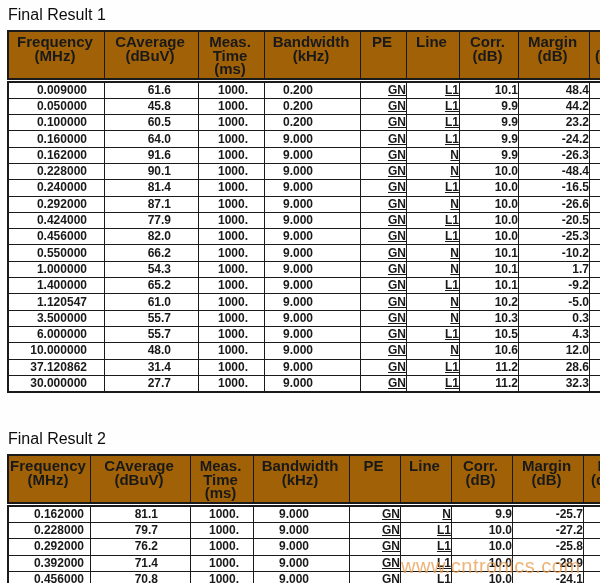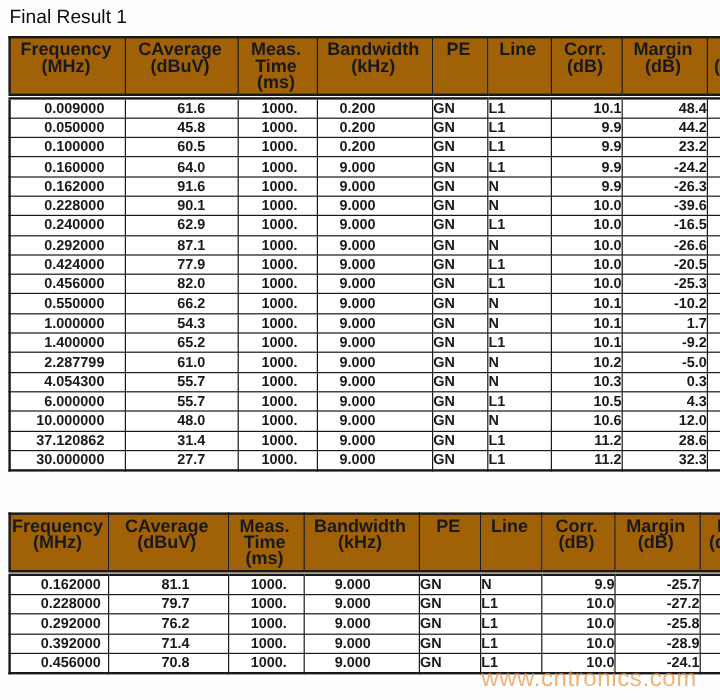--- a/index.html
+++ b/index.html
@@ -45,21 +45,21 @@
   .t1 .c0{width:90px}.t1 .c1{width:88px}.t1 .c2{width:60px}
   .t1 .c3{width:90px}.t1 .c4{width:40px}.t1 .c5{width:47px}
   .t1 .c6{width:53px}.t1 .c7{width:65px}.t1 .c8{width:57px}
   
   .t2{width:588px;}
   .t2 .c0{width:76px}.t2 .c1{width:94px}.t2 .c2{width:57px}
   .t2 .c3{width:90px}.t2 .c4{width:45px}.t2 .c5{width:45px}
   .t2 .c6{width:55px}.t2 .c7{width:65px}.t2 .c8{width:61px}
   
   td.c0,td.c1,td.c2,td.c3,td.c6,td.c7,td.c8{text-align:right;}
-  td.c4,td.c5{text-align:left;padding-left:5px;}
+  td.c4,td.c5{text-align:right;padding-left:5px;text-decoration:underline;}
   .t1 td.c0{padding-right:17px}.t2 td.c0{padding-right:6px}
   .t1 td.c1{padding-right:27px}.t2 td.c1{padding-right:32px}
   .t1 td.c2{padding-right:16px}.t2 td.c2{padding-right:14px}
   .t1 td.c3{padding-right:47px}.t2 td.c3{padding-right:40px}
   td.c6{padding-right:13px}
   td.c7{padding-right:12px}
   td.c8{padding-right:11px}
   .spacer{height:34px;}
   .watermark{
     position:absolute;
@@ -158,26 +158,26 @@
           <td class="c8">65.4</td>
         </tr>
         <tr>
           <td class="c0">0.228000</td>
           <td class="c1">90.1</td>
           <td class="c2">1000.</td>
           <td class="c3">9.000</td>
           <td class="c4">GN</td>
           <td class="c5">N</td>
           <td class="c6">10.0</td>
-          <td class="c7">-39.6</td>
+          <td class="c7">-48.4</td>
           <td class="c8">62.5</td>
         </tr>
         <tr>
           <td class="c0">0.240000</td>
-          <td class="c1">62.9</td>
+          <td class="c1">81.4</td>
           <td class="c2">1000.</td>
           <td class="c3">9.000</td>
           <td class="c4">GN</td>
           <td class="c5">L1</td>
           <td class="c6">10.0</td>
           <td class="c7">-16.5</td>
           <td class="c8">62.1</td>
         </tr>
         <tr>
           <td class="c0">0.292000</td>
@@ -239,32 +239,32 @@
           <td class="c1">65.2</td>
           <td class="c2">1000.</td>
           <td class="c3">9.000</td>
           <td class="c4">GN</td>
           <td class="c5">L1</td>
           <td class="c6">10.1</td>
           <td class="c7">-9.2</td>
           <td class="c8">56.0</td>
         </tr>
         <tr>
-          <td class="c0">2.287799</td>
+          <td class="c0">1.120547</td>
           <td class="c1">61.0</td>
           <td class="c2">1000.</td>
           <td class="c3">9.000</td>
           <td class="c4">GN</td>
           <td class="c5">N</td>
           <td class="c6">10.2</td>
           <td class="c7">-5.0</td>
           <td class="c8">56.0</td>
         </tr>
         <tr>
-          <td class="c0">4.054300</td>
+          <td class="c0">3.500000</td>
           <td class="c1">55.7</td>
           <td class="c2">1000.</td>
           <td class="c3">9.000</td>
           <td class="c4">GN</td>
           <td class="c5">N</td>
           <td class="c6">10.3</td>
           <td class="c7">0.3</td>
           <td class="c8">56.0</td>
         </tr>
         <tr>
@@ -309,20 +309,21 @@
           <td class="c5">L1</td>
           <td class="c6">11.2</td>
           <td class="c7">32.3</td>
           <td class="c8">60.0</td>
         </tr>
       </tbody>
   </table>
 
   <div class="spacer"></div>
 
+  <h2 class="table-title">Final Result 2</h2>
 
   <table class="result t2">
     <thead>
       <tr>
           <th class="c0">Frequency
 (MHz)</th>
           <th class="c1">CAverage
 (dBuV)</th>
           <th class="c2">Meas.
 Time

